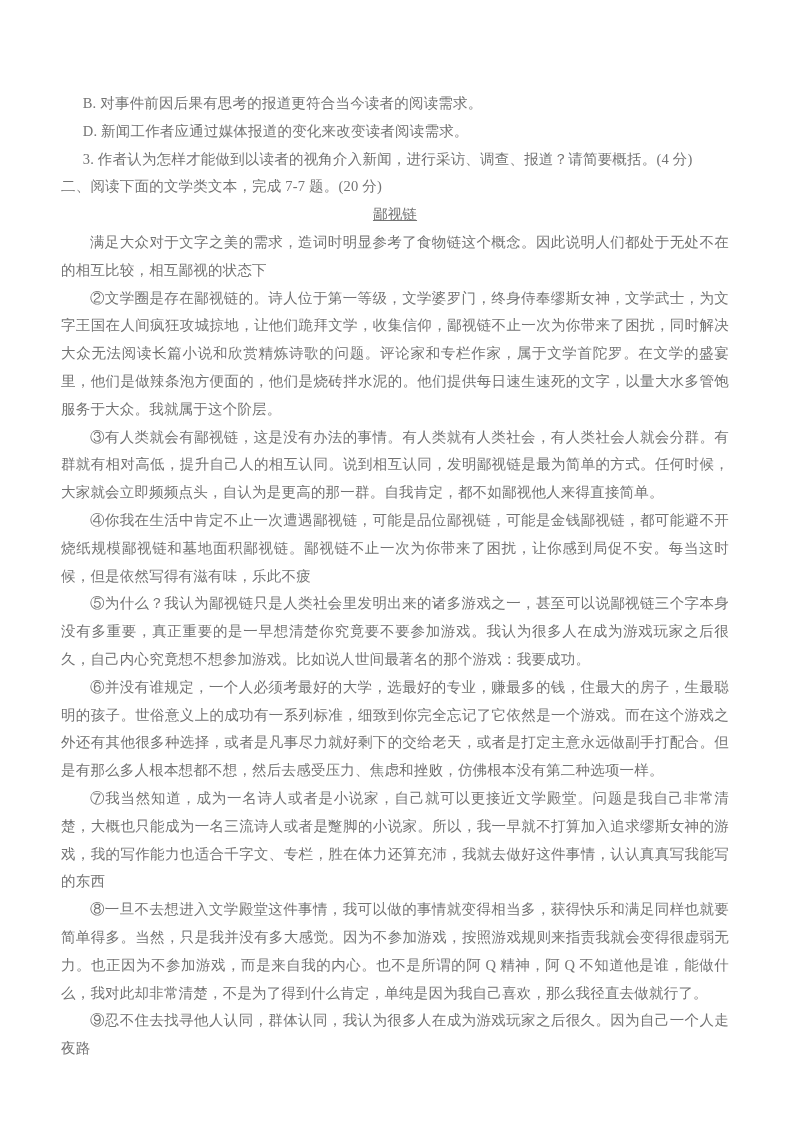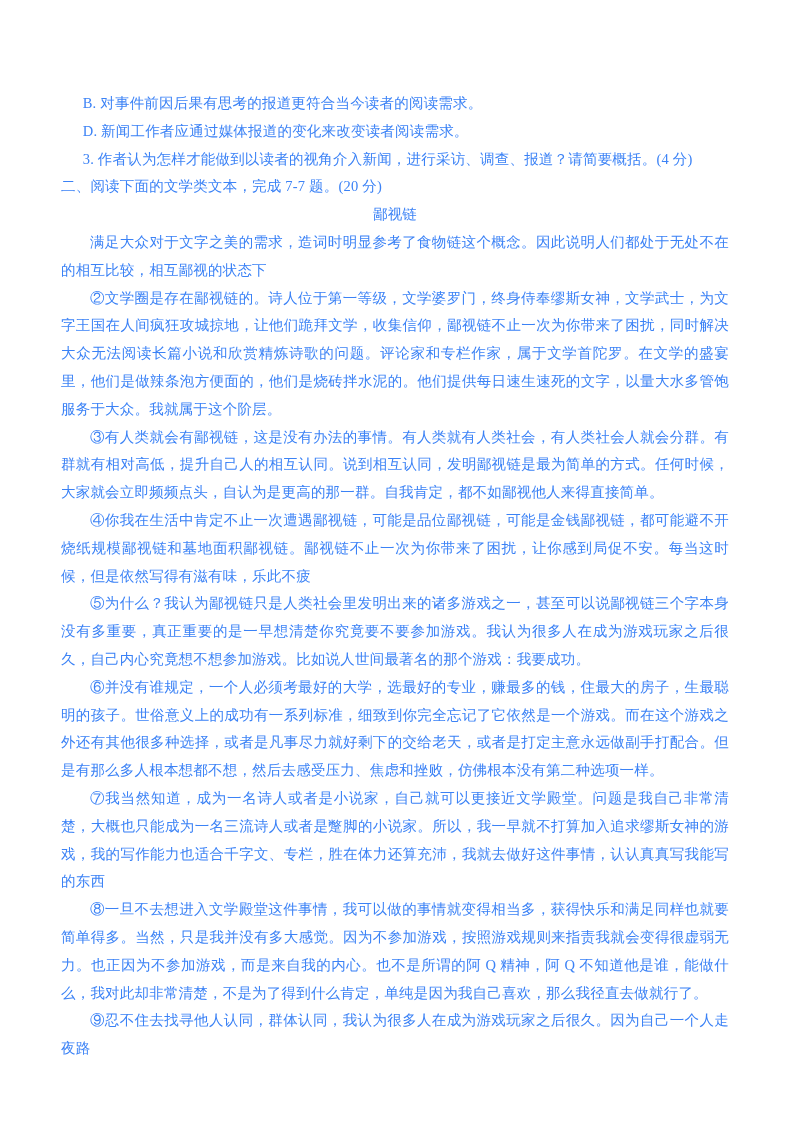--- a/index.html
+++ b/index.html
@@ -15,38 +15,39 @@
     overflow: hidden;
     font-family: "Liberation Serif", "DejaVu Serif", serif;
   }
   .content {
     position: absolute;
     left: 61px;
     top: 90px;
     width: 668px;
     font-size: 14.5px;
     line-height: 27.8px;
-    color: #3b82f6;
+    color: #737373;
     text-align: justify;
     text-justify: inter-character;
     letter-spacing: 0.2px;
   }
   .content p {
     margin: 0;
     padding: 0;
   }
   .opt-line {
     text-indent: 1.5em;
   }
   .section-line {
     text-indent: 0;
   }
   .article-title {
     text-indent: 0;
     text-align: center;
+    text-decoration: underline;
   }
   .para {
     text-indent: 2em;
   }
   .footer {
     position: absolute;
     left: 0;
     top: 1124px;
     width: 100%;
     text-align: center;

